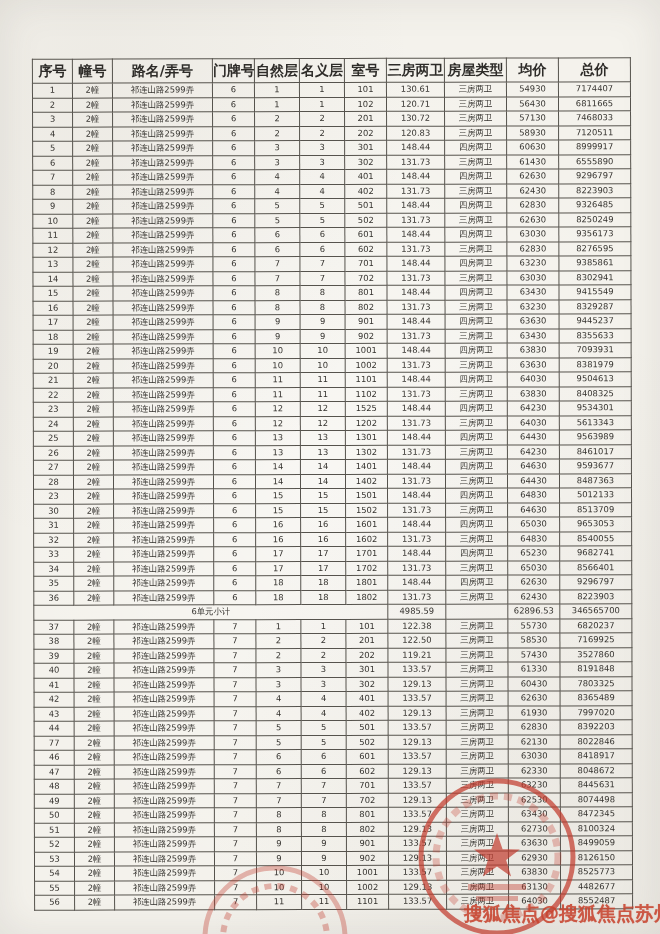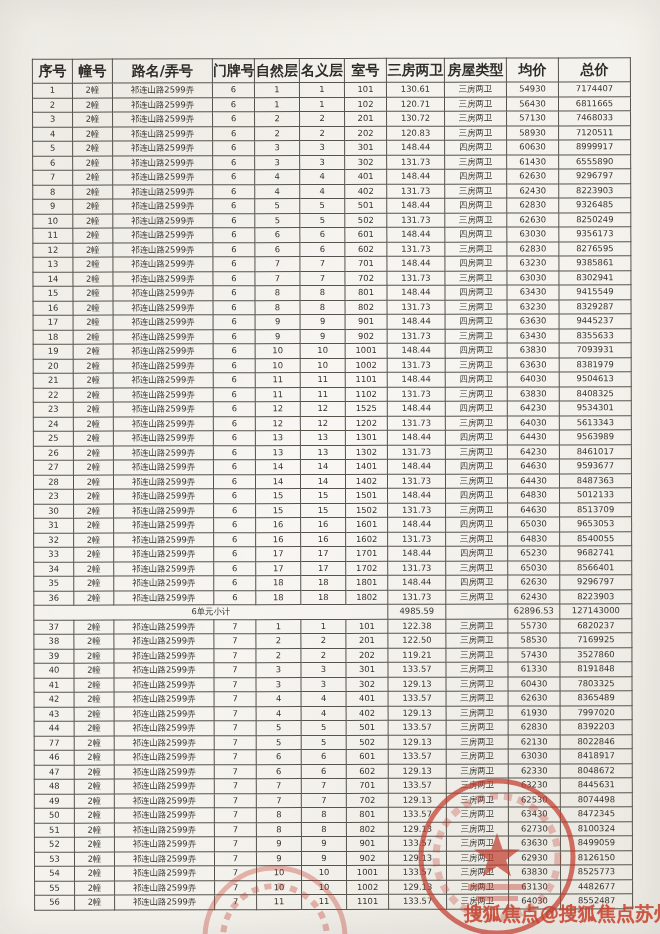--- a/index.html
+++ b/index.html
@@ -541,21 +541,21 @@
           <td>131.73</td>
           <td>三房两卫</td>
           <td>62430</td>
           <td>8223903</td>
         </tr>
         <tr class="subtotal">
           <td colspan="7">6单元小计</td>
           <td>4985.59</td>
           <td></td>
           <td>62896.53</td>
-          <td>127143000</td>
+          <td>346565700</td>
         </tr>
         <tr>
           <td>37</td>
           <td>2幢</td>
           <td>祁连山路2599弄</td>
           <td>7</td>
           <td>1</td>
           <td>1</td>
           <td>101</td>
           <td>122.38</td>

